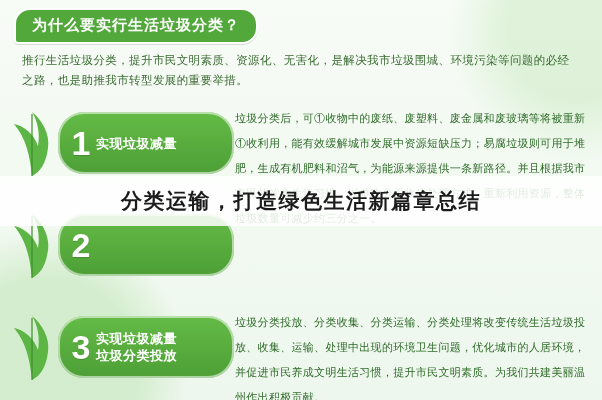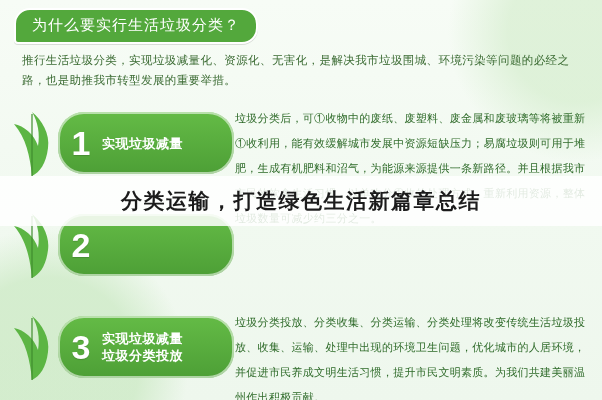--- a/index.html
+++ b/index.html
@@ -37,21 +37,21 @@
     top: 8px;
     padding: 6px 16px 7px 16px;
     background: #53a83c;
     border: 2px solid #ffffff;
     border-radius: 16px 16px 16px 4px;
     box-shadow: 0 1px 0 rgba(0,0,0,0.12);
   }
   .title-banner .t {
     color: #ffffff;
     font-size: 15px;
-    font-weight: normal;
+    font-weight: bold;
     letter-spacing: 1px;
     white-space: nowrap;
   }
 
   
   .intro {
     position: absolute;
     left: 18px;
     top: 44px;
     width: 566px;
@@ -106,21 +106,20 @@
     color: #ffffff;
     font-size: 34px;
     font-weight: bold;
     line-height: 1;
     width: 30px;
     text-align: center;
     flex: 0 0 30px;
     text-shadow: 0 1px 1px rgba(0,0,0,0.15);
   }
   .pill-text {
-    margin-left: 6px;
     color: #ffffff;
     font-size: 13px;
     font-weight: bold;
     line-height: 17px;
     letter-spacing: 0.5px;
   }
   .pill-text div { white-space: nowrap; }
 
   .body-text {
     flex: 1 1 auto;
@@ -158,21 +157,21 @@
 <body>
 
 <div id="poster">
   <div class="bg-wash"></div>
 
   <div class="title-banner">
     <div class="t">为什么要实行生活垃圾分类？</div>
   </div>
 
   <div class="intro">
-    <p>推行生活垃圾分类，实现垃圾减量化、资源化、无害化，是解决我市垃圾围城、环境污染等问题的必经之路，也是助推我市转型发展的重要举措。</p>
+    <p>推行生活垃圾分类，提升市民文明素质、资源化、无害化，是解决我市垃圾围城、环境污染等问题的必经之路，也是助推我市转型发展的重要举措。</p>
   </div>
 
   <div class="rows">
 
     <div class="row">
       <div class="leaf">
         <svg width="48" height="70" viewBox="0 0 48 70">
           <path d="M24 68 C22 48 18 30 6 16 C16 18 26 26 30 38 C32 26 30 14 24 4 C34 12 42 26 40 40 C38 56 32 64 24 68 Z" fill="#5cb544"></path>
           <path d="M24 68 C24 50 24 32 24 6" stroke="#3f8c2e" stroke-width="1.2" fill="none"></path>
         </svg>

